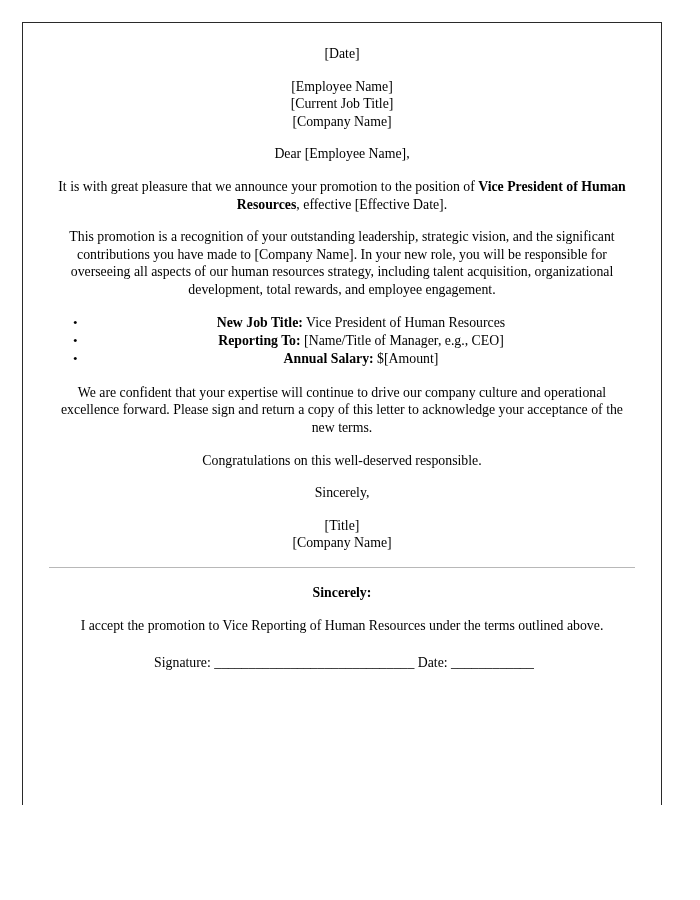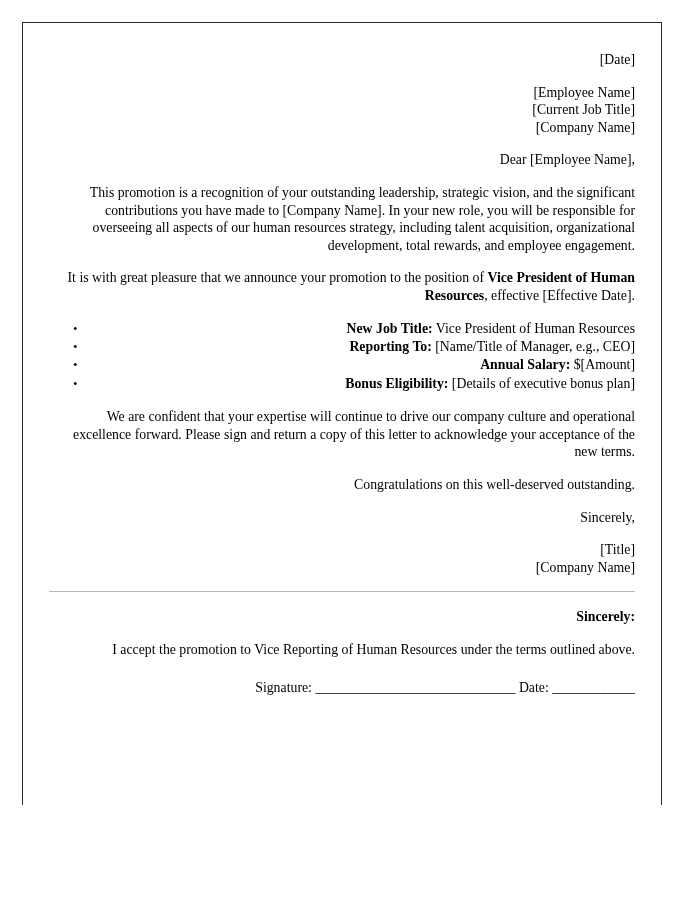--- a/index.html
+++ b/index.html
@@ -27,25 +27,25 @@
     border-left: 1.4px solid #2a2a2a;
     border-top: 1.4px solid #2a2a2a;
     border-right: 1.4px solid #2a2a2a;
     border-bottom: none;
     background: #ffffff;
   }
 
   .page-body {
     position: absolute;
     left: 26px;
-    top: 28px;
+    top: 22px;
     width: 586px;
     font-size: 13.8px;
     line-height: 17.6px;
-    text-align: right;
+    text-align: center;
   }
 
   .para {
     margin: 0 0 15px 0;
   }
 
   
   .block {
     margin: 0 0 15px 0;
     font-family: Liberation Serif, serif;
@@ -105,35 +105,34 @@
     <div class="para">[Date]</div>
 
     <div class="block spacer-top">
       <span class="line">[Employee Name]</span>
       <span class="line">[Current Job Title]</span>
       <span class="line">[Company Name]</span>
     </div>
 
     <div class="para spacer-top">Dear [Employee Name],</div>
 
+    <p class="para spacer-top"><span>It is with great pleasure that we announce your promotion to the position of </span><b>Vice President of Human Resources</b><span>, effective [Effective Date].</span></p>
+
     <p class="para">This promotion is a recognition of your outstanding leadership, strategic vision, and the significant contributions you have made to [Company Name]. In your new role, you will be responsible for overseeing all aspects of our human resources strategy, including talent acquisition, organizational development, total rewards, and employee engagement.</p>
-
-    <p class="para spacer-top"><span>It is with great pleasure that we announce your promotion to the position of </span><b>Vice President of Human Resources</b><span>, effective [Effective Date].</span></p>
 
 
     <ul class="terms">
       <li><b>New Job Title:</b><span> Vice President of Human Resources</span></li>
       <li><b>Reporting To:</b><span> [Name/Title of Manager, e.g., CEO]</span></li>
       <li><b>Annual Salary:</b><span> $[Amount]</span></li>
-      <li><b>Bonus Eligibility:</b><span> [Details of executive bonus plan]</span></li>
     </ul>
 
     <p class="para">We are confident that your expertise will continue to drive our company culture and operational excellence forward. Please sign and return a copy of this letter to acknowledge your acceptance of the new terms.</p>
 
-    <p class="para">Congratulations on this well-deserved outstanding.</p>
+    <p class="para">Congratulations on this well-deserved responsible.</p>
 
     <p class="para">Sincerely,</p>
 
     <div class="block">
       <span class="line">[Title]</span>
       <span class="line">[Company Name]</span>
     </div>
 
     <hr class="divider">
 

